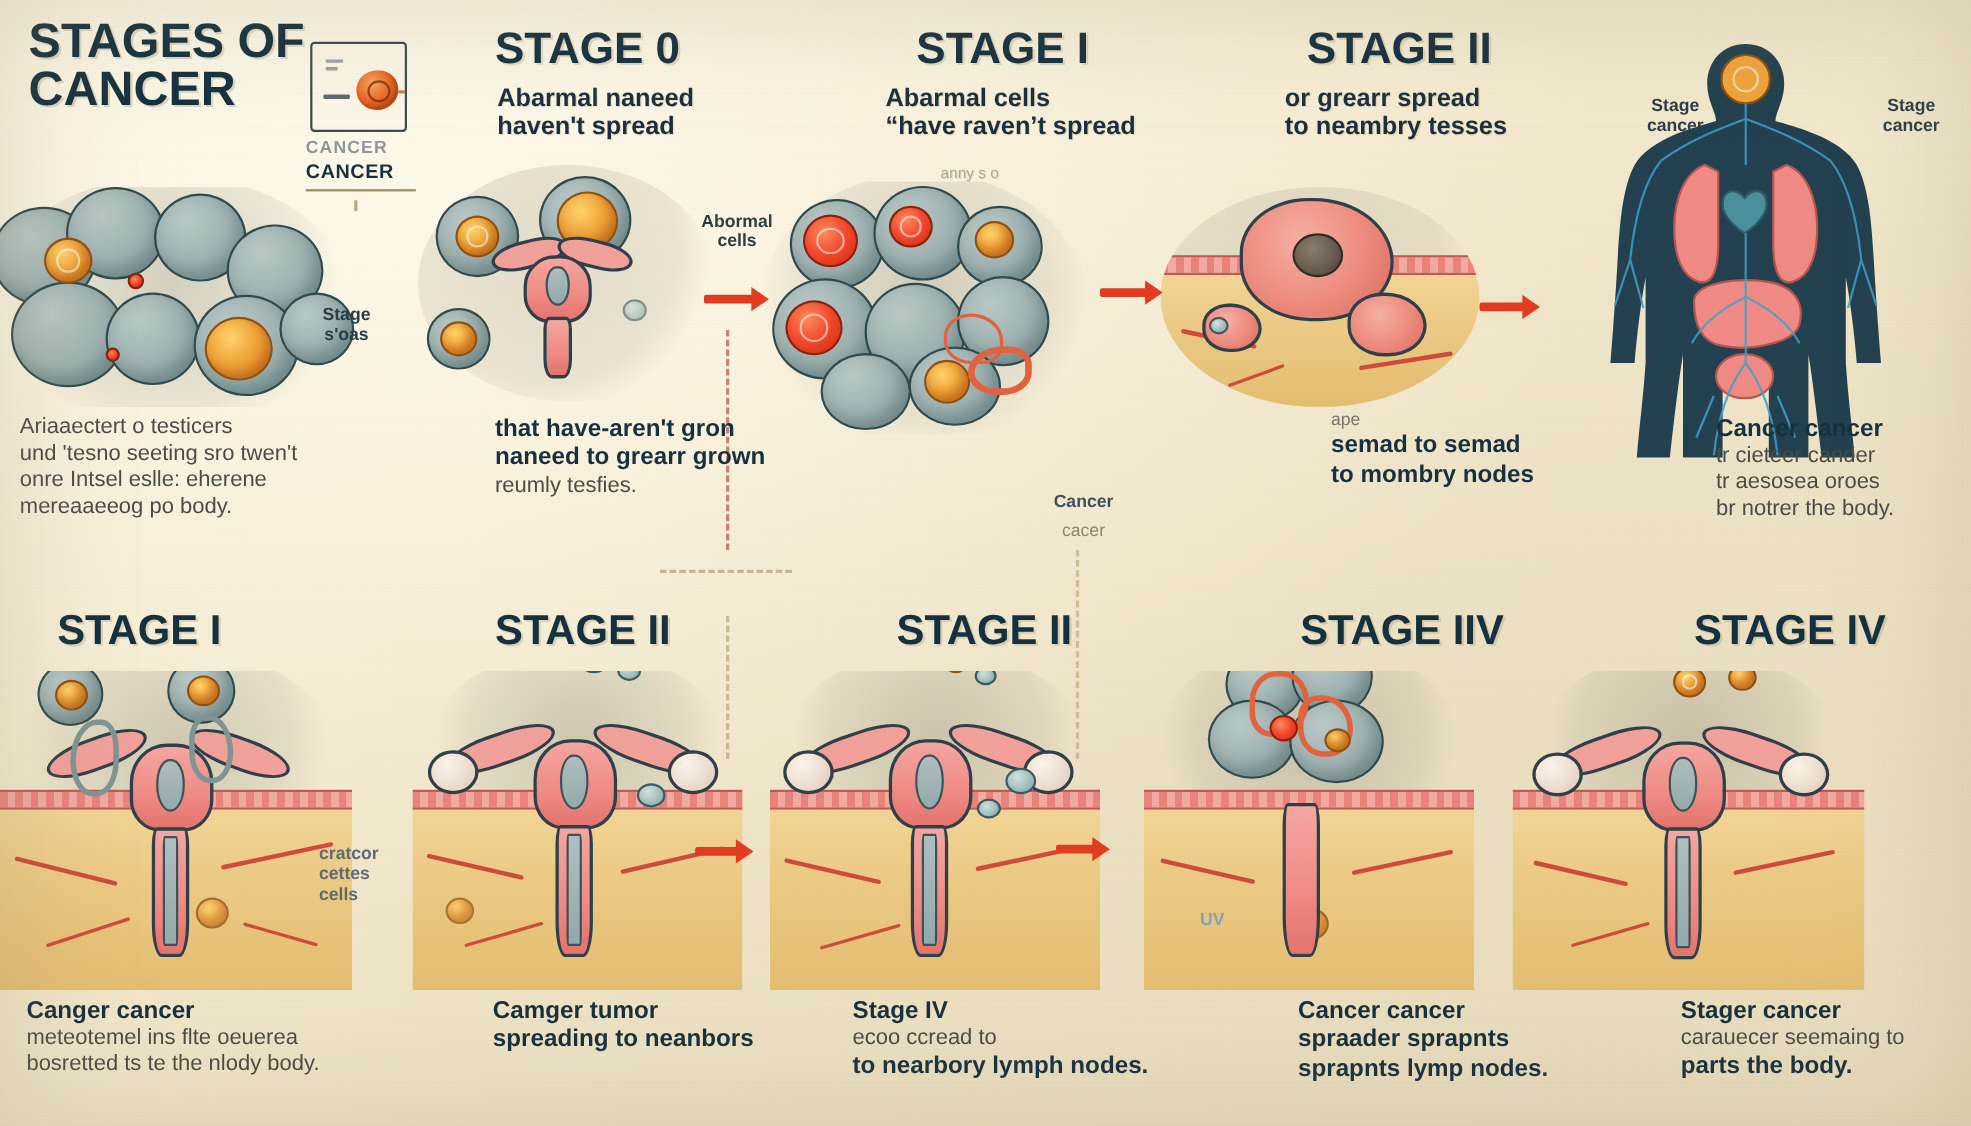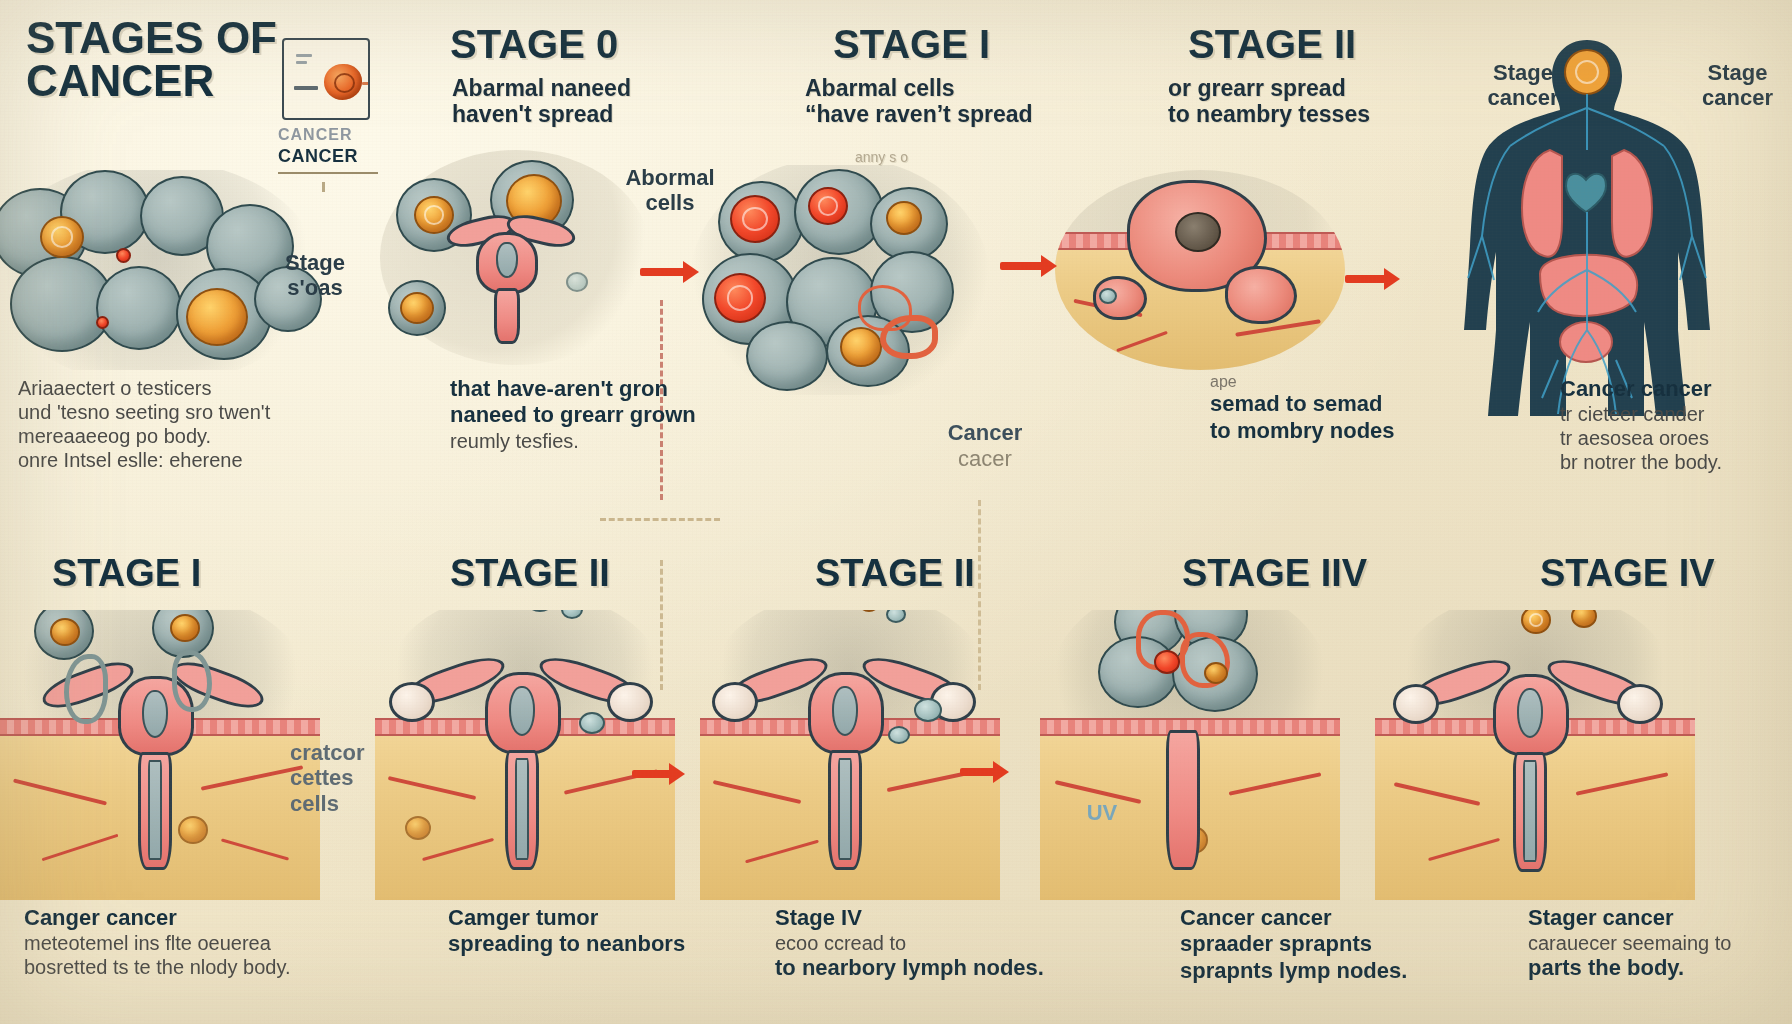--- a/index.html
+++ b/index.html
@@ -76,22 +76,22 @@
   }
 
   
   .cap { position:absolute; text-align:center; line-height:1.2; }
   .cap .strong { font-size: 22px; font-weight: bold; color:#16303f; display:block; }
   .cap .faint  { font-size: 20px; color:#4a4a48; display:block; }
   .cap .faint.soft { color:#7b756a; }
   .cap.left { text-align:left; }
 
   .float-lbl {
-    position:absolute; font-size: 22px; font-weight: bold; color:#2a3d48;
-    line-height:1.15; text-align:center;
+    position:absolute; font-size: 16px; font-weight: bold; color:#2a3d48;
+    line-height:1.15; text-align:center;margin-top:28px;
   }
   .float-lbl.soft { color:#8d8572; font-weight:normal; }
 
   
   .arrow { position:absolute; height: 8px; background:#e33b20; border-radius:2px; }
   .arrow:after{
     content:""; position:absolute; right:-13px; top:-7px;
     border-left:16px solid #e33b20;
     border-top:11px solid transparent; border-bottom:11px solid transparent;
   }
@@ -374,22 +374,22 @@
   <div class="vdash" style="left:978px; top:500px; height:190px; border-color:#c0a97c;"></div>
 
   <div class="float-lbl" style="left:930px; top:420px; width:110px; color:#3c4f5c;">
     <span>Cancer</span>
   </div>
   <div class="float-lbl soft" style="left:930px; top:446px; width:110px;">cacer</div>
 
   <div class="cap left" style="left:18px; top:376px; width:330px;">
     <span class="faint">Ariaaectert o testicers</span>
     <span class="faint">und 'tesno seeting sro twen't</span>
+    <span class="faint">onre Intsel eslle: eherene</span>
     <span class="faint">mereaaeeog po body.</span>
-    <span class="faint">onre Intsel eslle: eherene</span>
   </div>
 
   <div class="cap left" style="left:450px; top:376px; width:300px;">
     <span class="strong">that have-aren't gron</span>
     <span class="strong">naneed to grearr grown</span>
     <span class="faint">reumly tesfies.</span>
   </div>
 
   <div class="cap left" style="left:1210px; top:372px; width:300px;">
     <span class="faint soft" style="font-size:16px;">ape</span>

